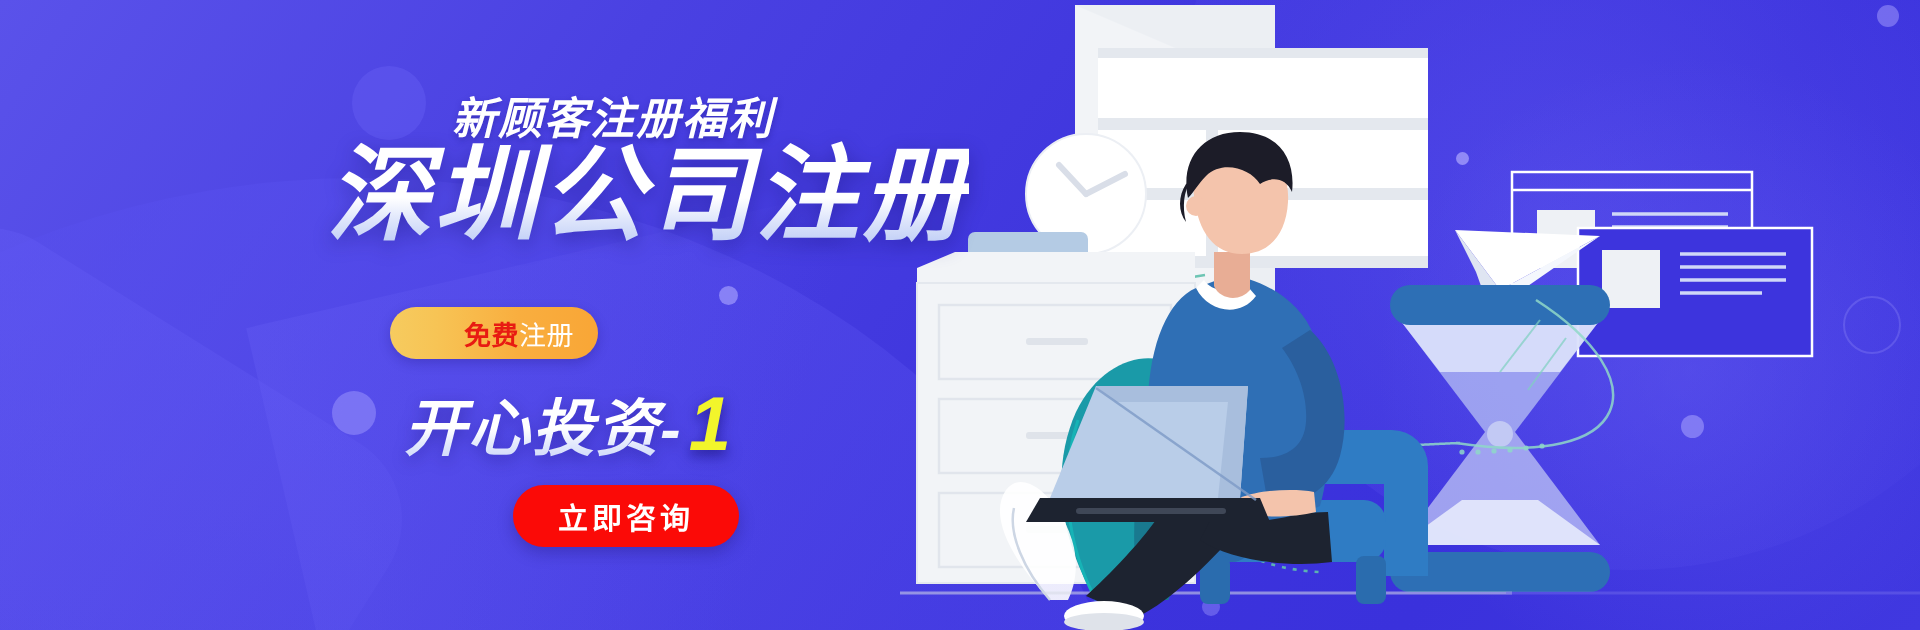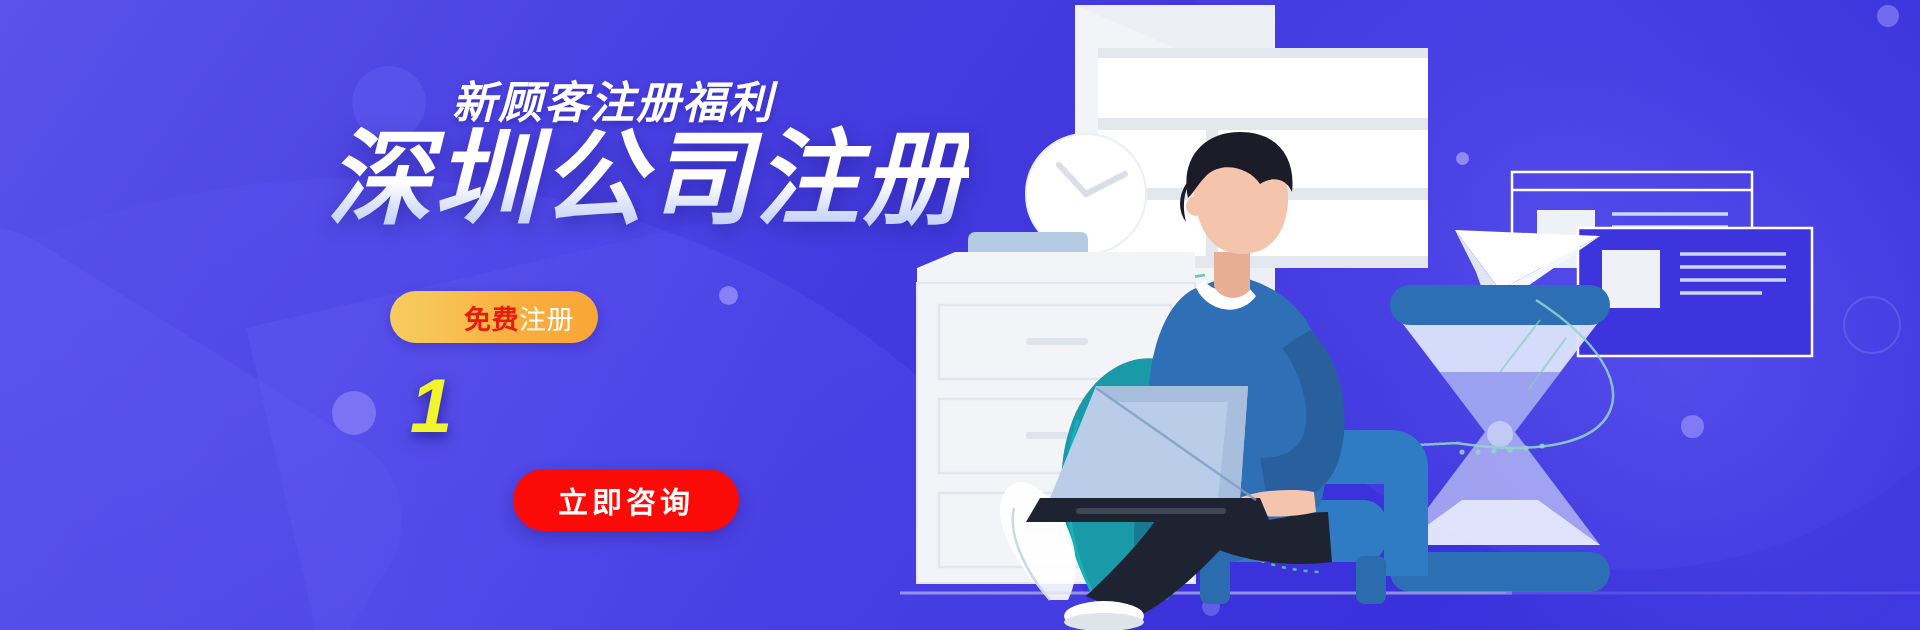--- a/index.html
+++ b/index.html
@@ -45,21 +45,21 @@
   .dot.d2{left:719px;top:286px;width:19px;height:19px;background:rgba(150,144,250,.80);}
   .dot.d3{left:1456px;top:152px;width:13px;height:13px;background:rgba(168,162,252,.75);}
   .dot.d4{left:1681px;top:415px;width:23px;height:23px;background:rgba(150,144,250,.70);}
   .dot.d5{left:1877px;top:5px;width:22px;height:22px;background:rgba(158,152,252,.55);}
   .dot.d6{left:1202px;top:598px;width:18px;height:18px;background:rgba(150,144,250,.45);}
   .ring{position:absolute;border-radius:50%;border:2px solid rgba(150,143,250,.45);}
   .ring.r1{left:352px;top:66px;width:74px;height:74px;background:rgba(106,98,245,.40);border:none;}
   .ring.r2{left:1843px;top:296px;width:58px;height:58px;border:2px solid rgba(150,143,250,.30);}
 
   
-  .copy{position:absolute;left:0;top:0;width:960px;height:474px;}
+  .copy{position:absolute;left:0;top:16px;width:960px;height:474px;}
 
   .eyebrow{
     position:absolute;left:452px;top:67px;
     font-size:44px;font-weight:bold;font-style:italic;letter-spacing:2px;
     color:#ffffff;white-space:nowrap;
     text-shadow:0 3px 6px rgba(22,16,120,.35);
   }
   .headline{
     position:absolute;left:327px;top:125px;
     font-size:104px;line-height:1.05;font-weight:bold;font-style:italic;
@@ -305,19 +305,20 @@
     <div class="eyebrow">新顾客注册福利</div>
 
     <div class="headline">深圳公司注册</div>
 
     <div class="pill">
       <span class="hl">免费</span>
       <span>注册</span>
     </div>
 
     <div class="subline">
+      <span class="w">开心投资-</span>
       <span class="num">1</span>
     </div>
 
     <button class="cta">立即咨询</button>
   </div>
 
 </div>
 
 </body></html>

